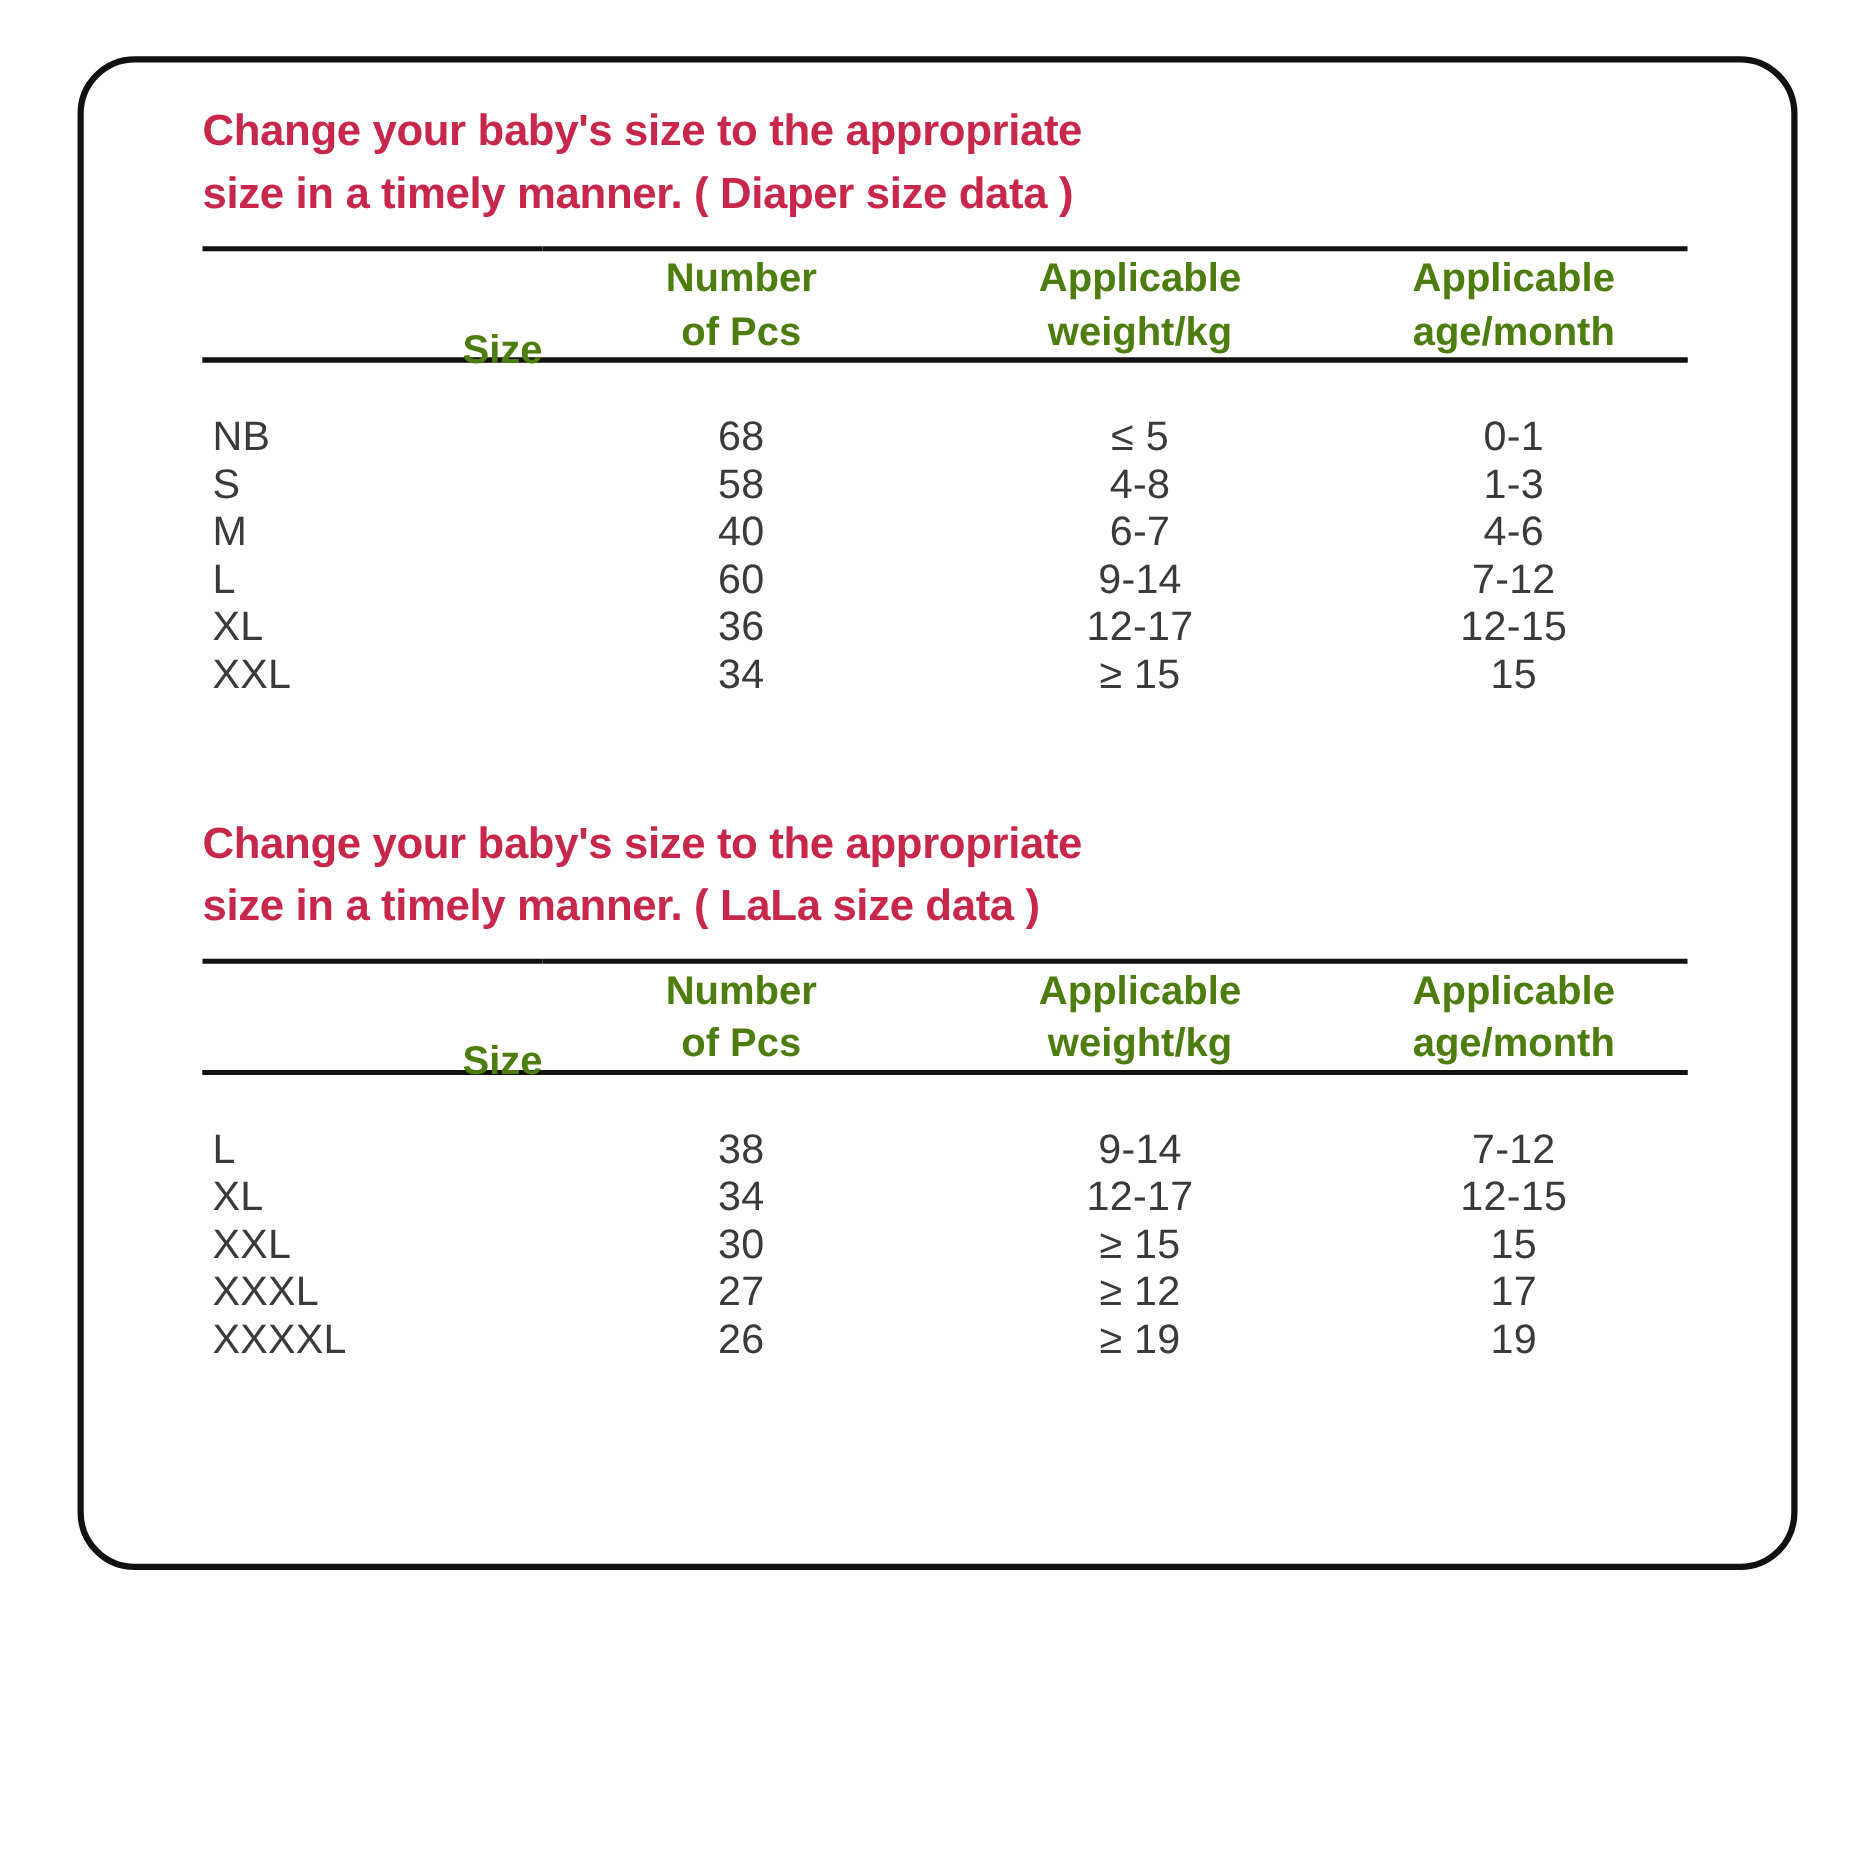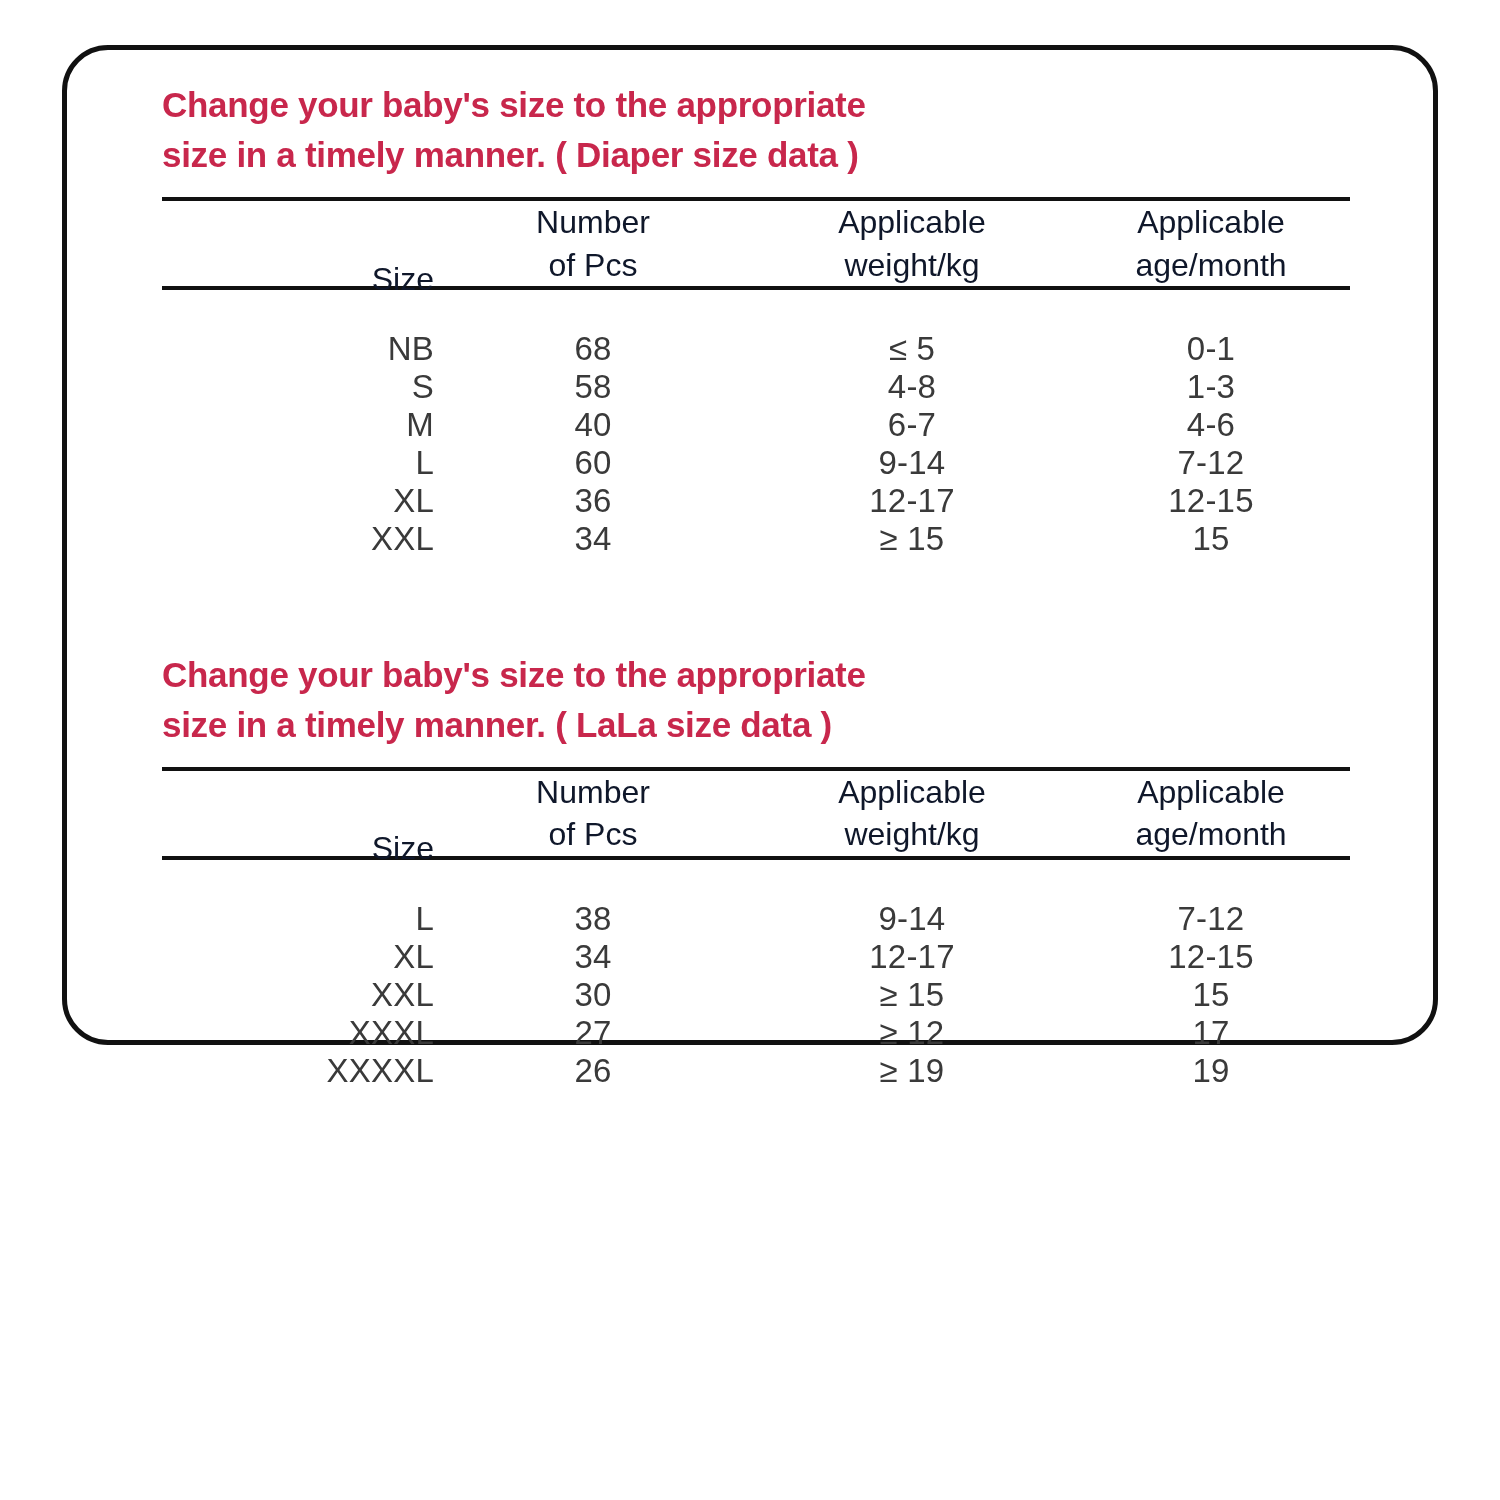--- a/index.html
+++ b/index.html
@@ -12,21 +12,21 @@
     height: 1500px;
     font-family: "Liberation Sans", sans-serif;
     -webkit-font-smoothing: antialiased;
   }
 
   .card {
     position: absolute;
     left: 62px;
     top: 45px;
     width: 1376px;
-    height: 1000px;
+    height: 1211px;
     box-sizing: border-box;
     border: 5px solid #111111;
     border-radius: 46px;
     background: #ffffff;
   }
 
   .inner {
     position: absolute;
     left: 95px;
     top: 30px;
@@ -60,22 +60,22 @@
   }
 
   table.size-table th,
   table.size-table td {
     padding: 0;
     margin: 0;
   }
 
   .thead-row th {
     font-size: 32px;
-    font-weight: normal;
-    color: #0f172a;
+    font-weight: bold;
+    color: #4d7c0f;
     padding-top: 22px;
     padding-bottom: 22px;
     line-height: 1.32;
     vertical-align: middle;
   }
 
   .th-size {
     text-align: right;
     padding-left: 8px !important;
     vertical-align: bottom !important;
@@ -105,21 +105,21 @@
   .body-row td {
     font-size: 33px;
     color: #3a3a3a;
     font-weight: 400;
     padding-top: 16px;
     padding-bottom: 16px;
     text-align: center;
     letter-spacing: 0.2px;
   }
   .body-row td.cell-size {
-    text-align: right;
+    text-align: left;
     padding-left: 8px;
   }
   .body-row.first td {
     padding-top: 40px;
   }
 
   .col-size  { width: 272px; }
   .col-pcs   { width: 318px; }
   .col-wt    { width: 320px; }
   .col-age   { width: 278px; }

